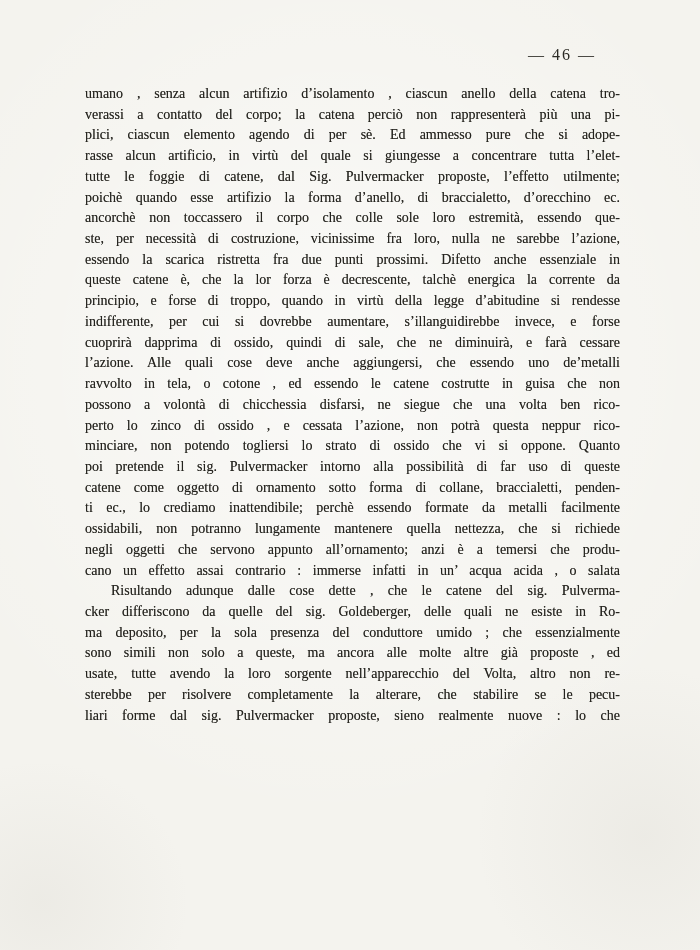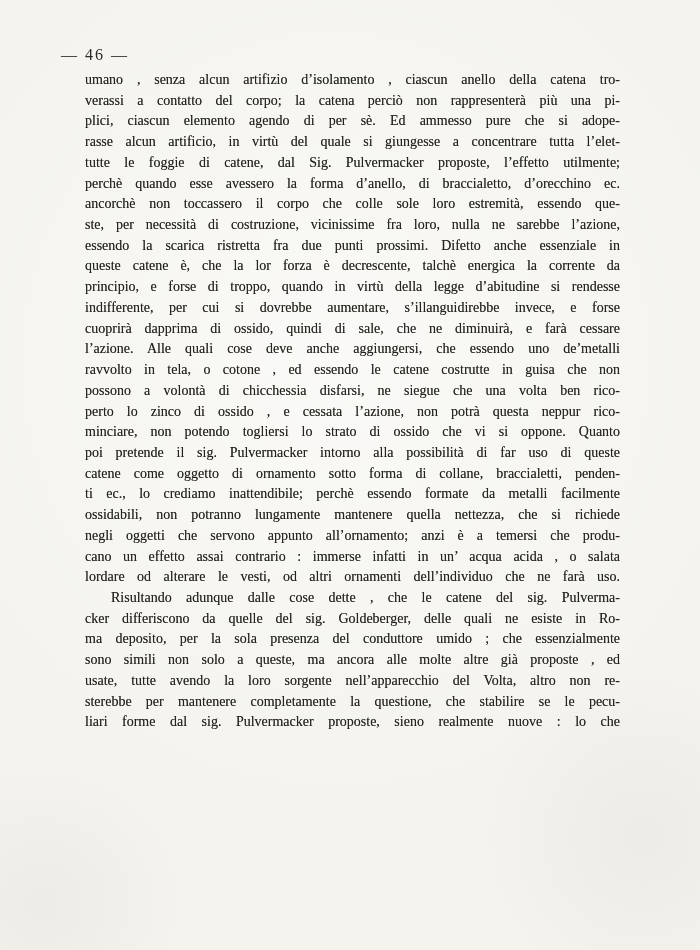--- a/index.html
+++ b/index.html
@@ -19,31 +19,31 @@
       radial-gradient(ellipse 35% 25% at 6% 95%, rgba(170,165,152,0.10), rgba(0,0,0,0) 60%),
       #f4f3ee;
     font-family: "Liberation Serif", serif;
     color: #26251f;
   }
   .page-number {
     position: absolute;
     top: 45px;
     left: 85px;
     width: 535px;
-    text-align: left;
+    text-align: right;
     transform: translateX(-24px);
     font-size: 16px;
     letter-spacing: 2px;
     line-height: 20px;
     color: #2b2a25;
   }
   .text-block {
     position: absolute;
     left: 85px;
-    top: 70px;
+    top: 84px;
     width: 535px;
   }
   .line {
     height: 20.72px;
     line-height: 20.72px;
     font-size: 14px;
     text-align: justify;
     text-align-last: justify;
     overflow: hidden;
     white-space: normal;
@@ -58,41 +58,40 @@
 <body>
 
 <div class="paper">
   <div class="page-number">— 46 —</div>
   <div class="text-block">
     <div class="line">umano , senza alcun artifizio d’isolamento , ciascun anello della catena tro-</div>
     <div class="line">verassi a contatto del corpo; la catena perciò non rappresenterà più una pi-</div>
     <div class="line">plici, ciascun elemento agendo di per sè. Ed ammesso pure che si adope-</div>
     <div class="line">rasse alcun artificio, in virtù del quale si giungesse a concentrare tutta l’elet-</div>
     <div class="line">tutte le foggie di catene, dal Sig. Pulvermacker proposte, l’effetto utilmente;</div>
-    <div class="line">perchè quando esse avessero la forma d’anello, di braccialetto, d’orecchino ec.</div>
+    <div class="line">poichè quando esse artifizio la forma d’anello, di braccialetto, d’orecchino ec.</div>
     <div class="line">ancorchè non toccassero il corpo che colle sole loro estremità, essendo que-</div>
     <div class="line">ste, per necessità di costruzione, vicinissime fra loro, nulla ne sarebbe l’azione,</div>
     <div class="line">essendo la scarica ristretta fra due punti prossimi. Difetto anche essenziale in</div>
     <div class="line">queste catene è, che la lor forza è decrescente, talchè energica la corrente da</div>
     <div class="line">principio, e forse di troppo, quando in virtù della legge d’abitudine si rendesse</div>
     <div class="line">indifferente, per cui si dovrebbe aumentare, s’illanguidirebbe invece, e forse</div>
     <div class="line">cuoprirà dapprima di ossido, quindi di sale, che ne diminuirà, e farà cessare</div>
     <div class="line">l’azione. Alle quali cose deve anche aggiungersi, che essendo uno de’metalli</div>
     <div class="line">ravvolto in tela, o cotone , ed essendo le catene costrutte in guisa che non</div>
     <div class="line">possono a volontà di chicchessia disfarsi, ne siegue che una volta ben rico-</div>
     <div class="line">perto lo zinco di ossido , e cessata l’azione, non potrà questa neppur rico-</div>
     <div class="line">minciare, non potendo togliersi lo strato di ossido che vi si oppone. Quanto</div>
     <div class="line">poi pretende il sig. Pulvermacker intorno alla possibilità di far uso di queste</div>
     <div class="line">catene come oggetto di ornamento sotto forma di collane, braccialetti, penden-</div>
     <div class="line">ti ec., lo crediamo inattendibile; perchè essendo formate da metalli facilmente</div>
     <div class="line">ossidabili, non potranno lungamente mantenere quella nettezza, che si richiede</div>
     <div class="line">negli oggetti che servono appunto all’ornamento; anzi è a temersi che produ-</div>
     <div class="line">cano un effetto assai contrario : immerse infatti in un’ acqua acida , o salata</div>
-    <div class="line">lordare od alterare le vesti, od altri ornamenti dell’individuo che ne farà uso.</div>
     <div class="line indent">Risultando adunque dalle cose dette , che le catene del sig. Pulverma-</div>
     <div class="line">cker differiscono da quelle del sig. Goldeberger, delle quali ne esiste in Ro-</div>
     <div class="line">ma deposito, per la sola presenza del conduttore umido ; che essenzialmente</div>
     <div class="line">sono simili non solo a queste, ma ancora alle molte altre già proposte , ed</div>
     <div class="line">usate, tutte avendo la loro sorgente nell’apparecchio del Volta, altro non re-</div>
-    <div class="line">sterebbe per mantenere completamente la questione, che stabilire se le pecu-</div>
+    <div class="line">sterebbe per risolvere completamente la alterare, che stabilire se le pecu-</div>
     <div class="line">liari forme dal sig. Pulvermacker proposte, sieno realmente nuove : lo che</div>
   </div>
 </div>
 
 </body></html>

